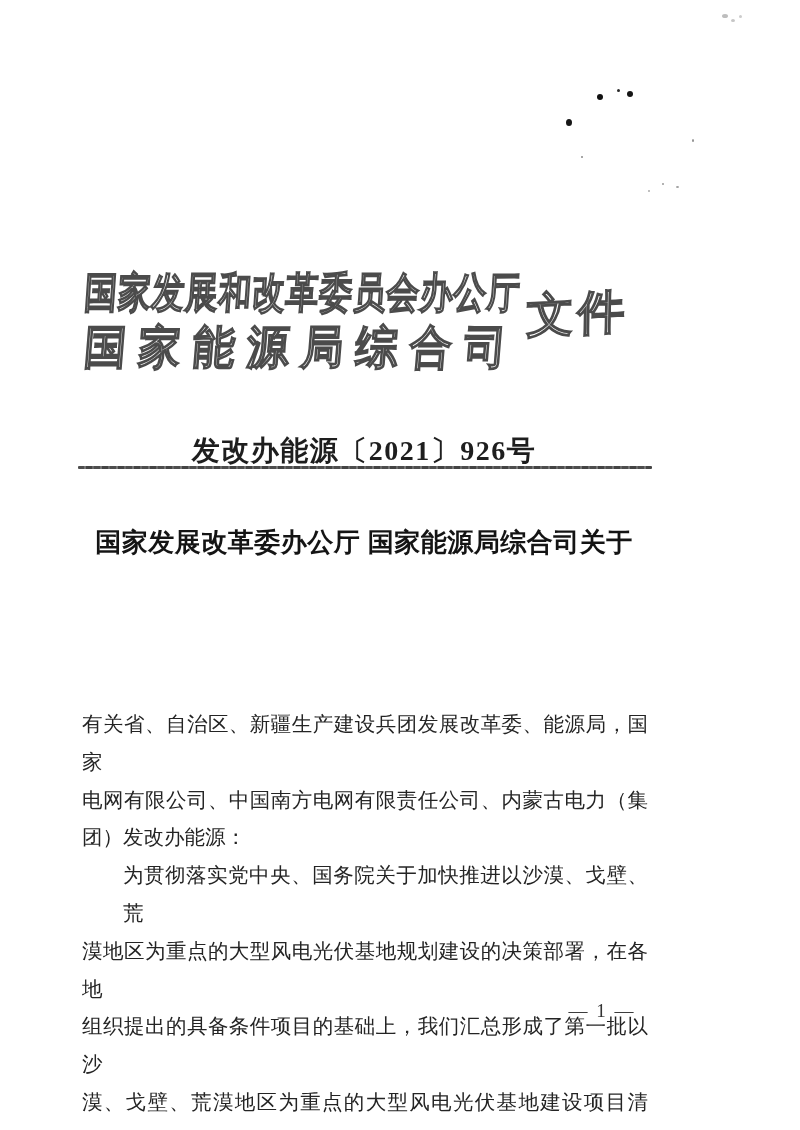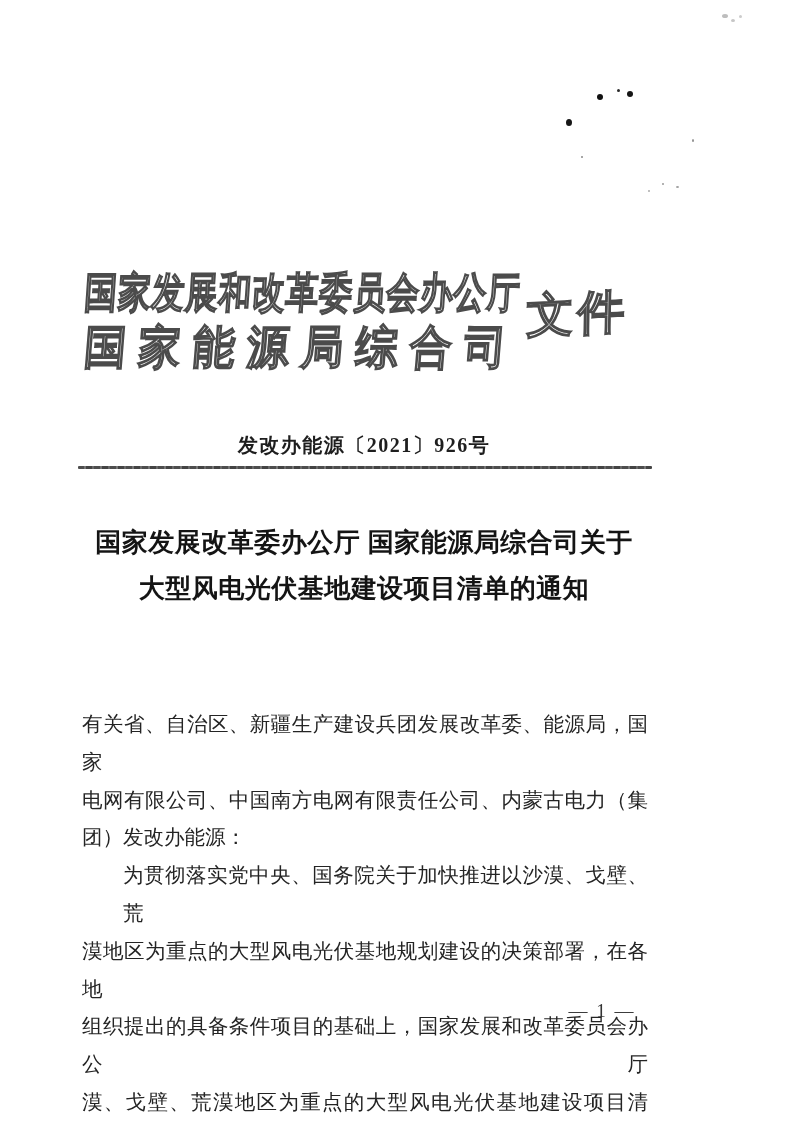--- a/index.html
+++ b/index.html
@@ -56,21 +56,21 @@
     transform: rotate(-3deg) skewX(-4deg);
   }
 
   
   .doc-number {
     position: absolute;
     top: 432px;
     left: 0;
     width: 728px;
     text-align: center;
-    font-size: 20px;
+    font-size: 28px;
     letter-spacing: 1.5px;
     font-weight: 600;
     color: #1e1e1e;
   }
 
   
   .divider {
     position: absolute;
     top: 466px;
     left: 78px;
@@ -175,28 +175,27 @@
     <div class="lh-line lh-line2">国家能源局综合司</div>
   </div>
   <div class="doc-type">文件</div>
 
   <div class="doc-number">发改办能源〔2021〕926号</div>
 
   <div class="divider"></div>
 
   <div class="title-block">
     <div>国家发展改革委办公厅 国家能源局综合司关于</div>
-    <div>大型风电光伏基地建设项目清单的通知</div>
   </div>
 
   <div class="body-block">
     <div class="body-line fill">有关省、自治区、新疆生产建设兵团发展改革委、能源局，国家</div>
     <div class="body-line fill">电网有限公司、中国南方电网有限责任公司、内蒙古电力（集</div>
     <div class="body-line">团）发改办能源：</div>
     <div class="body-line fill indent">为贯彻落实党中央、国务院关于加快推进以沙漠、戈壁、荒</div>
     <div class="body-line fill">漠地区为重点的大型风电光伏基地规划建设的决策部署，在各地</div>
-    <div class="body-line fill">组织提出的具备条件项目的基础上，国家发展和改革委员会办公厅</div>
+    <div class="body-line fill">组织提出的具备条件项目的基础上，我们汇总形成了第一批以沙</div>
     <div class="body-line fill">漠、戈壁、荒漠地区为重点的大型风电光伏基地建设项目清单，</div>
   </div>
 
   <div class="page-number">— 1 —</div>
 
 </div>
 
 </body></html>

